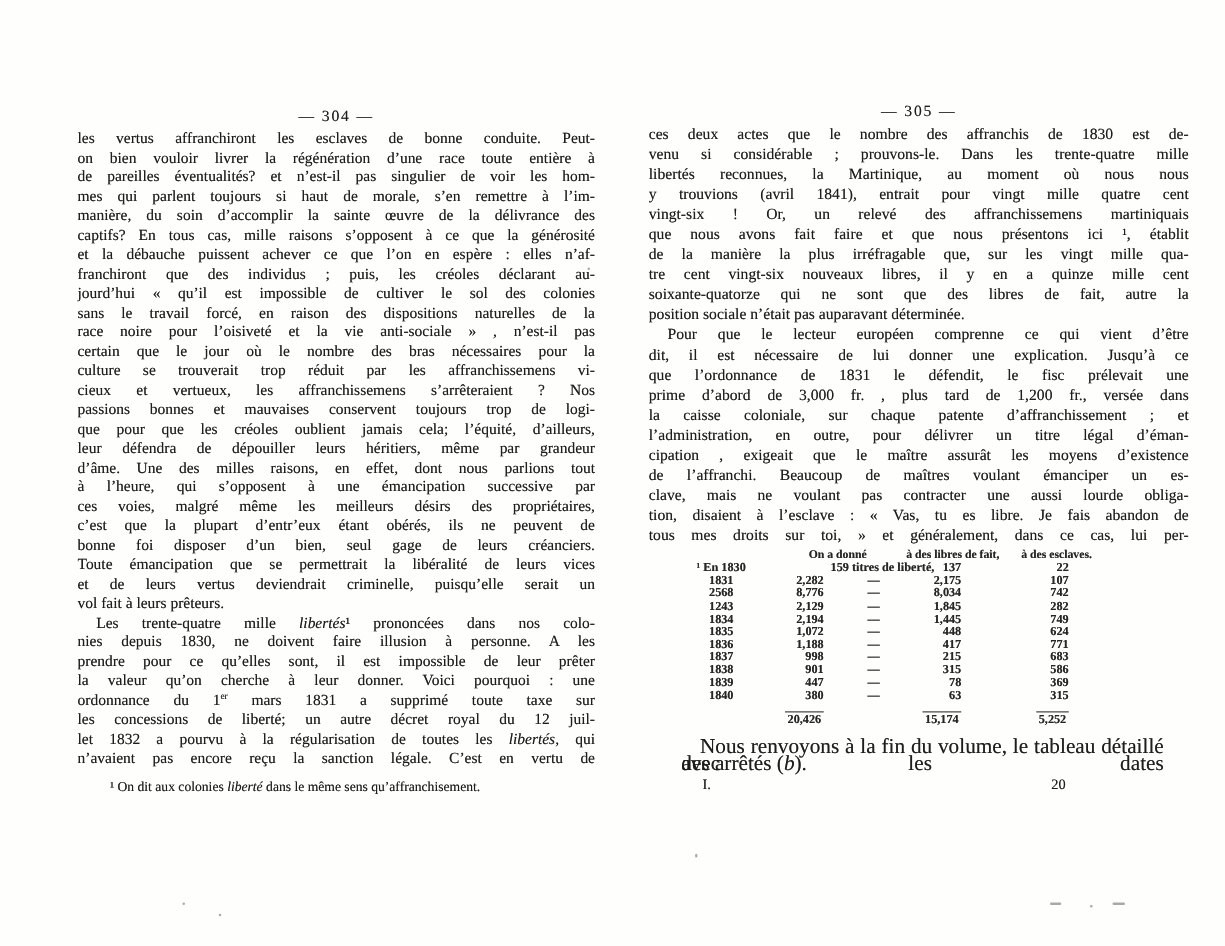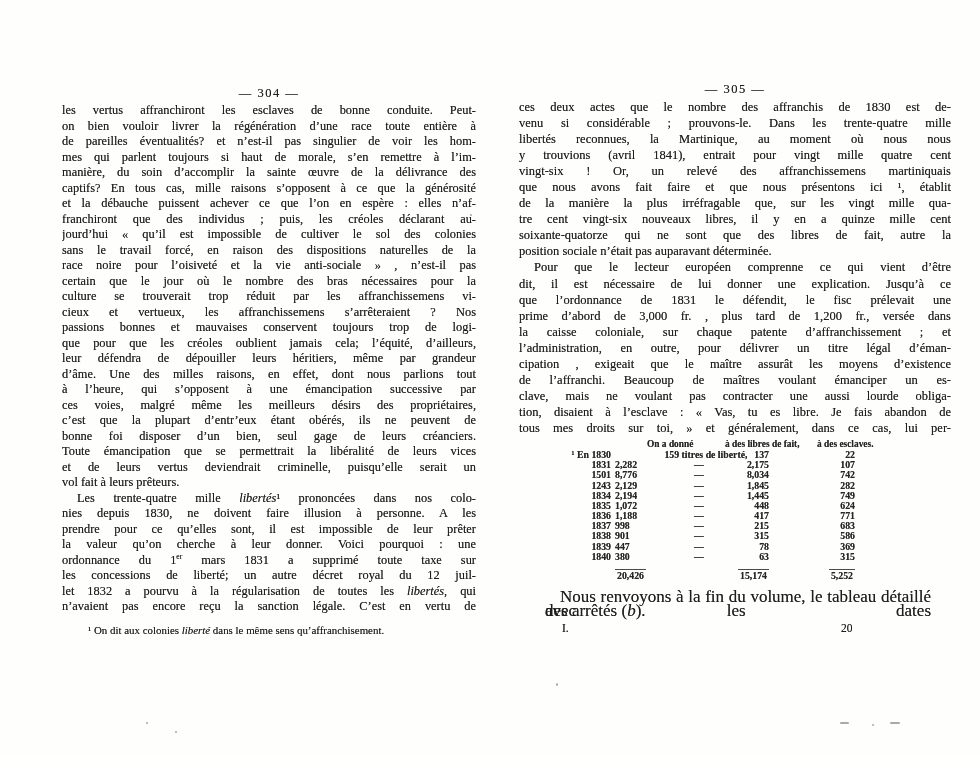--- a/index.html
+++ b/index.html
@@ -21,22 +21,22 @@
   sup{font-size:7.5px;vertical-align:super;line-height:0}
   .footnote{margin-top:9px;font-size:10.9px;text-indent:26px}
   
   .ftable{position:relative;margin-top:3px;font-size:9.8px;font-weight:bold;color:#262626}
   .t-row{position:relative;height:10.2px;line-height:10.2px}
   .t-row.t-head{height:11px;font-weight:bold;font-size:9.4px}
   .t-row span{position:absolute;top:0;display:block}
   .hg{left:128px}
   .hf{left:206px}
   .hs{left:298px}
-  .cy{left:0;width:92px;text-align:right}
-  .cg{left:96px;width:44px;}
+  .cy{left:12px;width:92px;text-align:center}
+  .cg{left:96px;width:44px;text-align:right}
   .cd{left:150px;width:60px;text-align:center}
   .cf{left:180px;width:70px;text-align:right}
   .cs{left:258px;width:78px;text-align:right}
   .cspan{left:97px;width:180px;text-align:center}
   .t-total{margin-top:7px;height:14px}
   .t-total .rule{position:static;display:inline-block;border-top:1px solid #4a4a4a;padding:1px 2px 0 2px}
   .closing{margin-top:7px;margin-left:26px;margin-right:20px;font-size:17px}
   .closing .line{line-height:13.8px;height:13.8px}
   .closing .line.indent{text-indent:15px}
   .sigrow{position:relative;height:14px;margin-top:4px;font-size:11.5px}
@@ -135,21 +135,21 @@
           <span class="cs">22</span>
         </div>
         <div class="t-row">
           <span class="cy">1831</span>
           <span class="cg">2,282</span>
           <span class="cd">—</span>
           <span class="cf">2,175</span>
           <span class="cs">107</span>
         </div>
         <div class="t-row">
-          <span class="cy">1501</span>
+          <span class="cy">2568</span>
           <span class="cg">8,776</span>
           <span class="cd">—</span>
           <span class="cf">8,034</span>
           <span class="cs">742</span>
         </div>
         <div class="t-row">
           <span class="cy">1243</span>
           <span class="cg">2,129</span>
           <span class="cd">—</span>
           <span class="cf">1,845</span>

